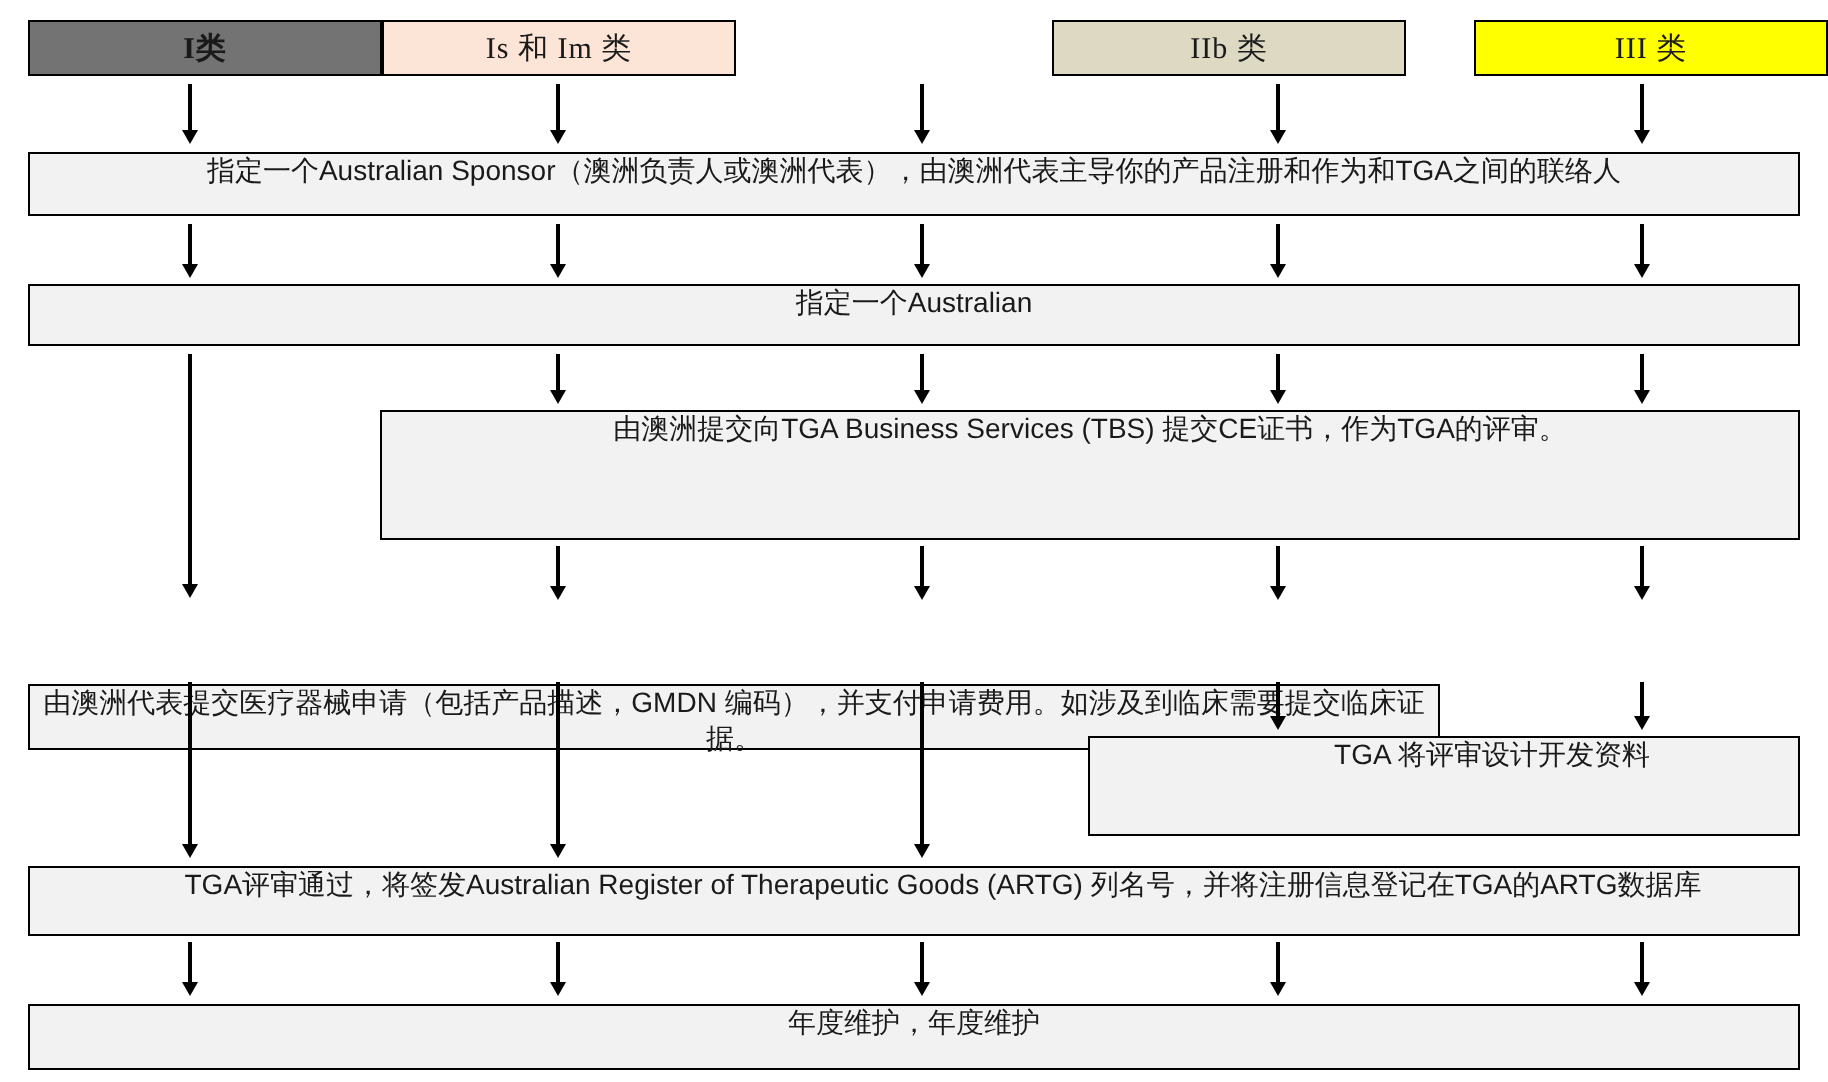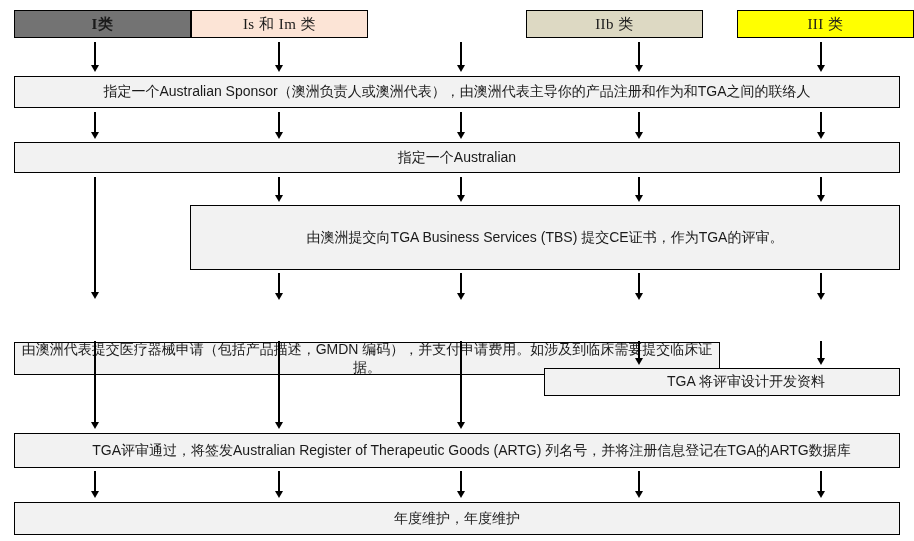--- a/index.html
+++ b/index.html
@@ -17,28 +17,28 @@
   }
   .h1{left:14px;width:177px;}
   .h2{left:191px;width:177px;}
   .h3{left:368px;width:178px;}
   .h4{left:526px;width:177px;}
   .h5{left:723px;width:177px;margin-left:14px;}
   
   .box{
     position:absolute;box-sizing:border-box;background:#f2f2f2;
     border:1.3px solid #000;display:flex;flex-direction:column;
-    align-items:center;justify-content:center;text-align:center;
+    align-items:center;justify-content:flex-start;text-align:center;
     font-size:14px;line-height:1.25;
   }
   .b-sponsor {left:14px; top:76px; width:886px;height:32px;}
   .b-techfile{left:14px; top:142px;width:886px;height:31px;}
   .b-ce      {left:190px;top:205px;width:710px;height:65px;gap:13px;}
   .b-app     {left:14px; top:304px;width:706px;height:33px;margin-top:38px;}
-  .b-design  {left:544px;top:368px;width:356px;height:28px;padding-left:48px;}
+  .b-design  {left:544px;top:368px;width:356px;height:50px;padding-left:48px;}
   .b-artg    {left:14px; top:433px;width:886px;height:35px;padding-left:29px;}
   .b-annual  {left:14px; top:502px;width:886px;height:33px;}
   
   .arrow{position:absolute;width:11px;display:flex;flex-direction:column;align-items:center;}
   .arrow .shaft{width:1.4px;background:#000;flex:1;}
   .arrow .head{
     width:0;height:0;border-left:4.5px solid transparent;
     border-right:4.5px solid transparent;border-top:7px solid #000;
   }
 </style>

